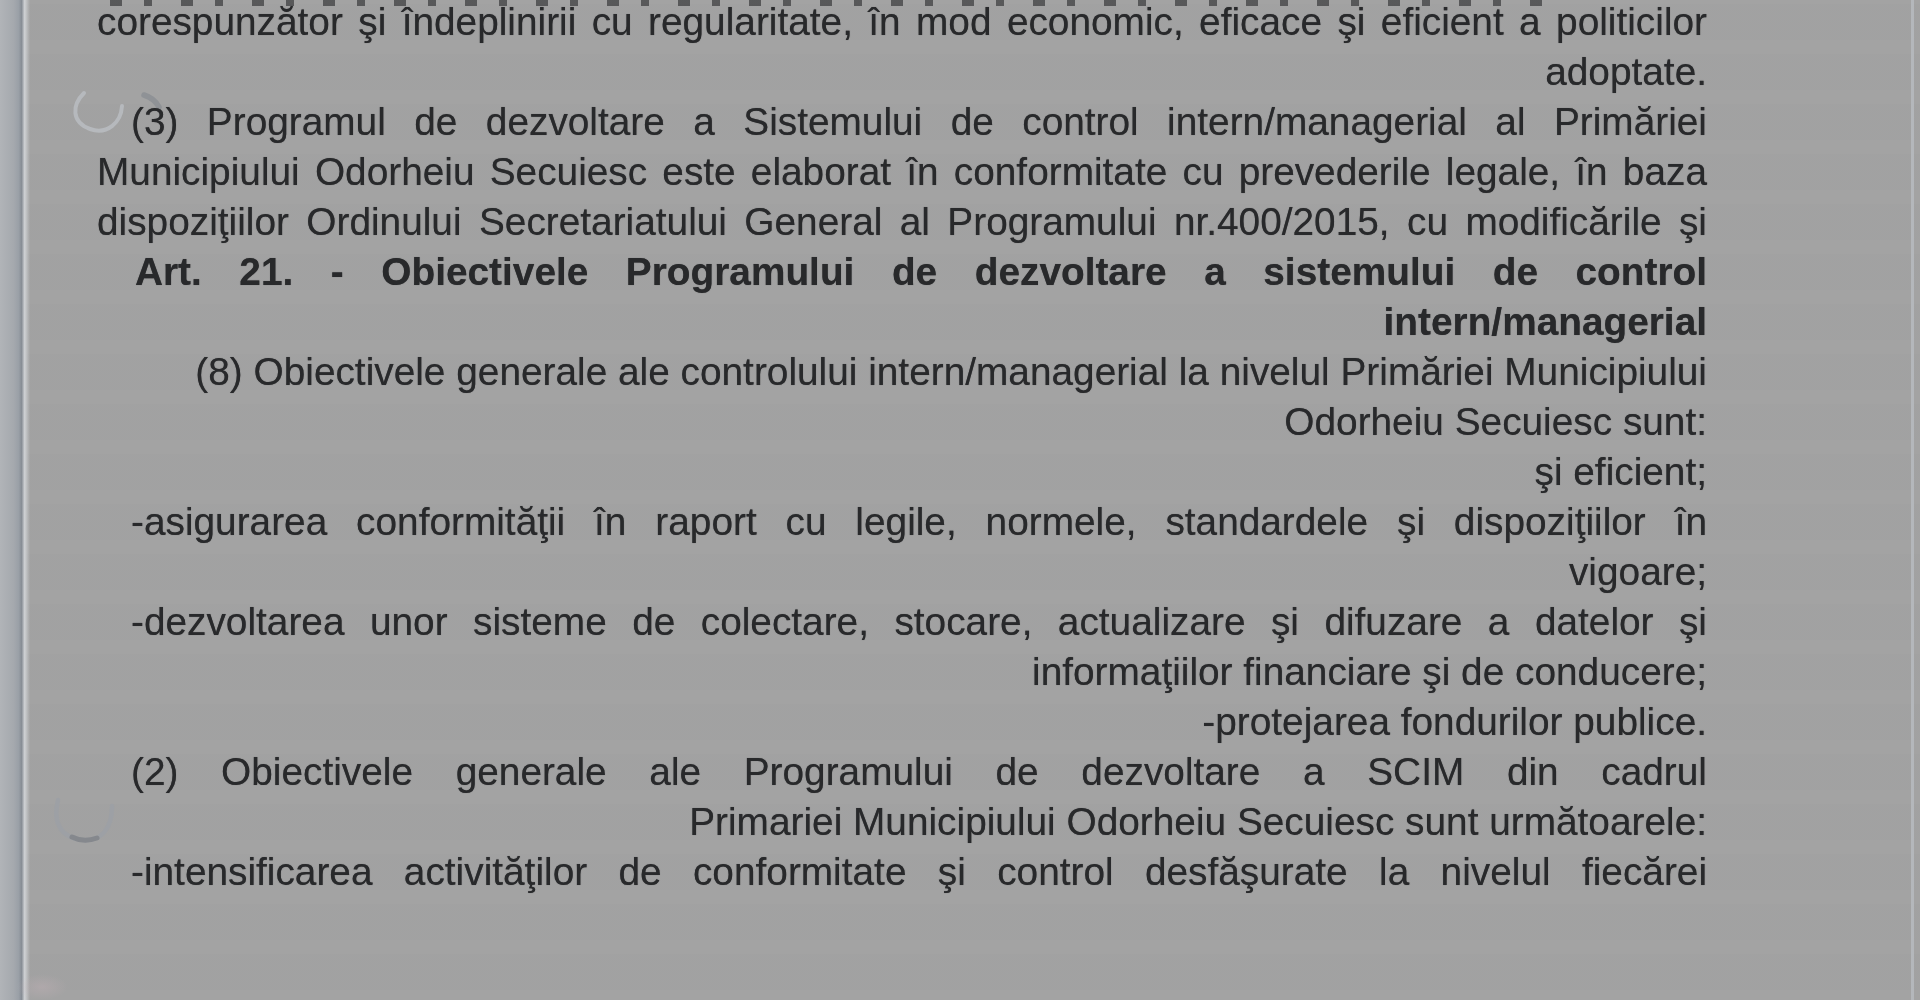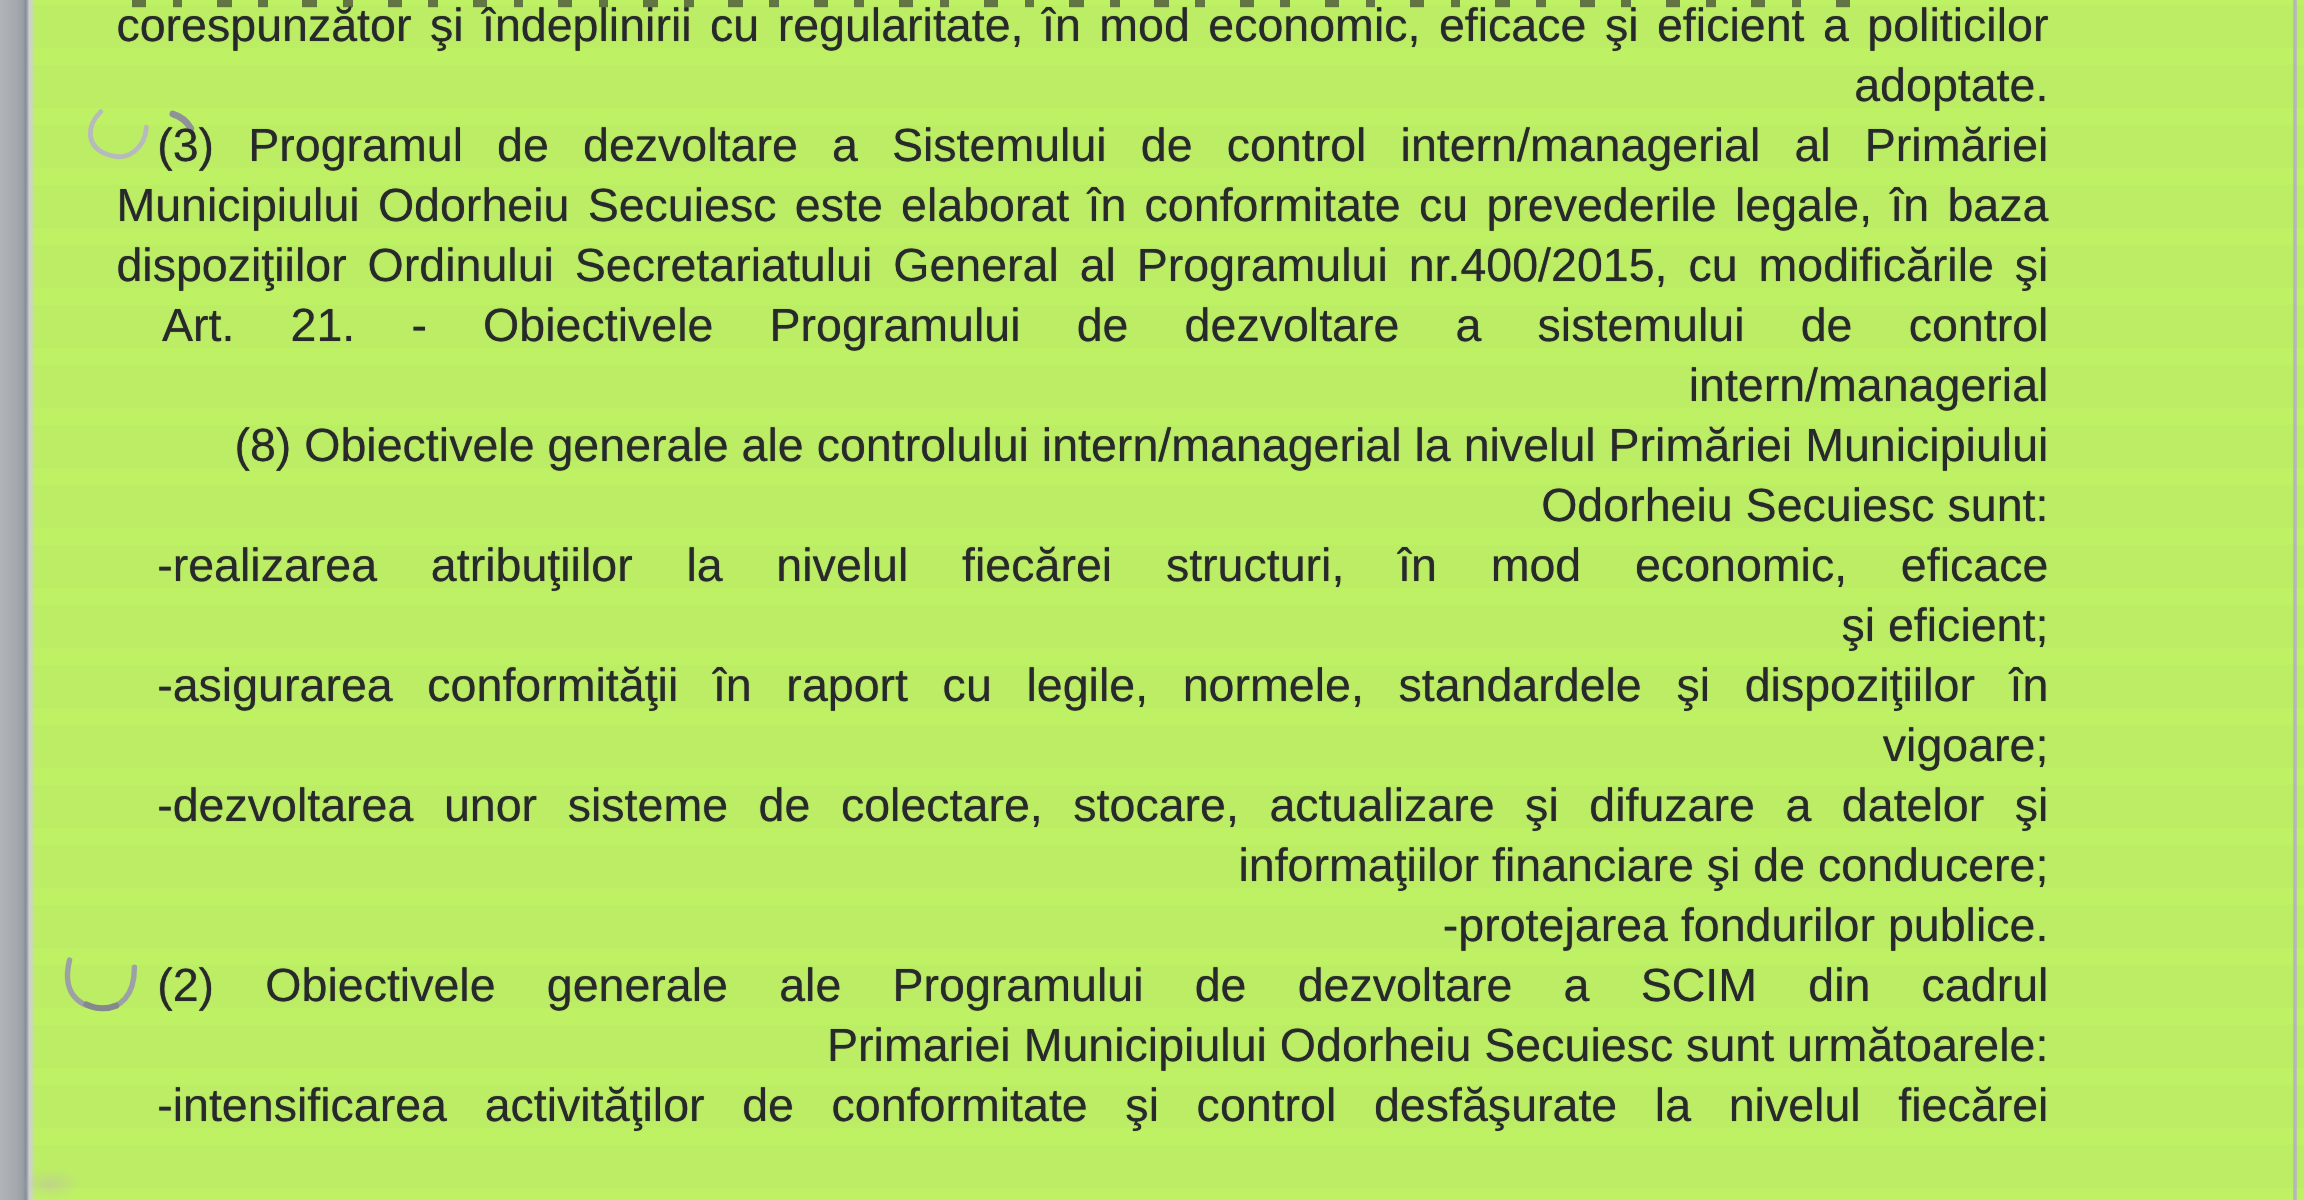--- a/index.html
+++ b/index.html
@@ -3,21 +3,21 @@
 <meta charset="utf-8">
 <style>
   html,body{margin:0;padding:0;}
   body{
     width:1920px;height:1000px;overflow:hidden;
     background:#ffffff;
     font-family:"Liberation Sans", sans-serif;
   }
   .page{
     position:relative;width:1920px;height:1000px;
-    background:#bef264;
+    background:#a3a3a3;
     overflow:hidden;
   }
   
   .page::before{
     content:"";position:absolute;inset:0;
     background:repeating-linear-gradient(
       to bottom,
       rgba(125,128,134,0.045) 0px, rgba(125,128,134,0.045) 36px,
       rgba(125,128,134,0.0) 36px, rgba(125,128,134,0.0) 50px);
     background-position:0 4px;
@@ -43,21 +43,21 @@
     opacity:.75;
   }
   .text-column{
     position:absolute;left:97px;top:-3px;width:1610px;
     font-size:38.8px;
     color:#28292b;
     text-shadow:0 0 0.7px rgba(40,41,43,0.75);
   }
   .line{height:50px;line-height:50px;text-align:right;white-space:normal;}
   .line.j{text-align:justify;text-align-last:justify;}
-  .line.b{font-weight:400;}
+  .line.b{font-weight:700;}
   .line.i1{padding-left:34px;}
   .line.i2{padding-left:38px;}
   .pen-marks{position:absolute;left:0;top:0;pointer-events:none;}
   .ink-smudge{
     position:absolute;left:16px;top:974px;width:52px;height:26px;
     background:radial-gradient(ellipse at center,
       rgba(196,178,184,0.40) 0%, rgba(196,178,184,0) 70%);
   }
 </style>
 </head>
@@ -81,21 +81,20 @@
   <div class="text-column">
       <div class="line j">corespunzător şi îndeplinirii cu regularitate, în mod economic, eficace şi eficient a politicilor</div>
       <div class="line">adoptate.</div>
       <div class="line j i1">(3) Programul de dezvoltare a Sistemului de control intern/managerial al Primăriei</div>
       <div class="line j">Municipiului Odorheiu Secuiesc este elaborat în conformitate cu prevederile legale, în baza</div>
       <div class="line j">dispoziţiilor Ordinului Secretariatului General al Programului nr.400/2015, cu modificările şi</div>
       <div class="line j b i2">Art. 21. - Obiectivele Programului de dezvoltare a sistemului de control</div>
       <div class="line b i2">intern/managerial</div>
       <div class="line i1">(8) Obiectivele generale ale controlului intern/managerial la nivelul Primăriei Municipiului</div>
       <div class="line">Odorheiu Secuiesc sunt:</div>
-      <div class="line j i1">-realizarea atribuţiilor la nivelul fiecărei structuri, în mod economic, eficace</div>
       <div class="line">şi eficient;</div>
       <div class="line j i1">-asigurarea conformităţii în raport cu legile, normele, standardele şi dispoziţiilor în</div>
       <div class="line">vigoare;</div>
       <div class="line j i1">-dezvoltarea unor sisteme de colectare, stocare, actualizare şi difuzare a datelor şi</div>
       <div class="line">informaţiilor financiare şi de conducere;</div>
       <div class="line i1">-protejarea fondurilor publice.</div>
       <div class="line j i1">(2) Obiectivele generale ale Programului de dezvoltare a SCIM din cadrul</div>
       <div class="line">Primariei Municipiului Odorheiu Secuiesc sunt următoarele:</div>
       <div class="line j i1">-intensificarea activităţilor de conformitate şi control desfăşurate la nivelul fiecărei</div>
     </div>

